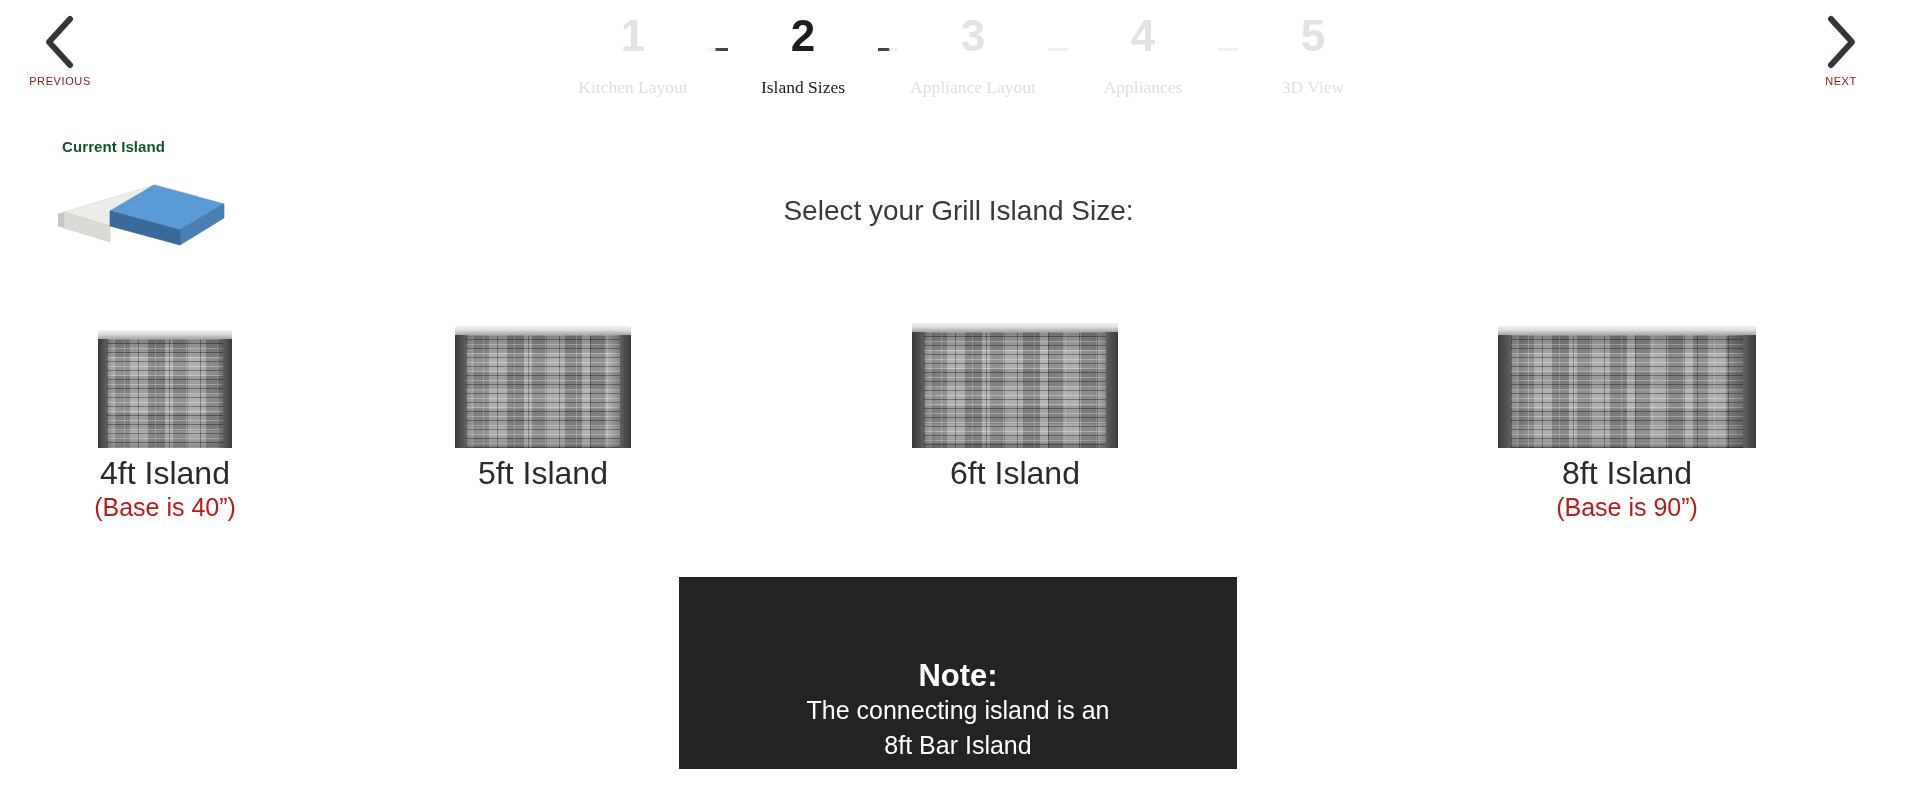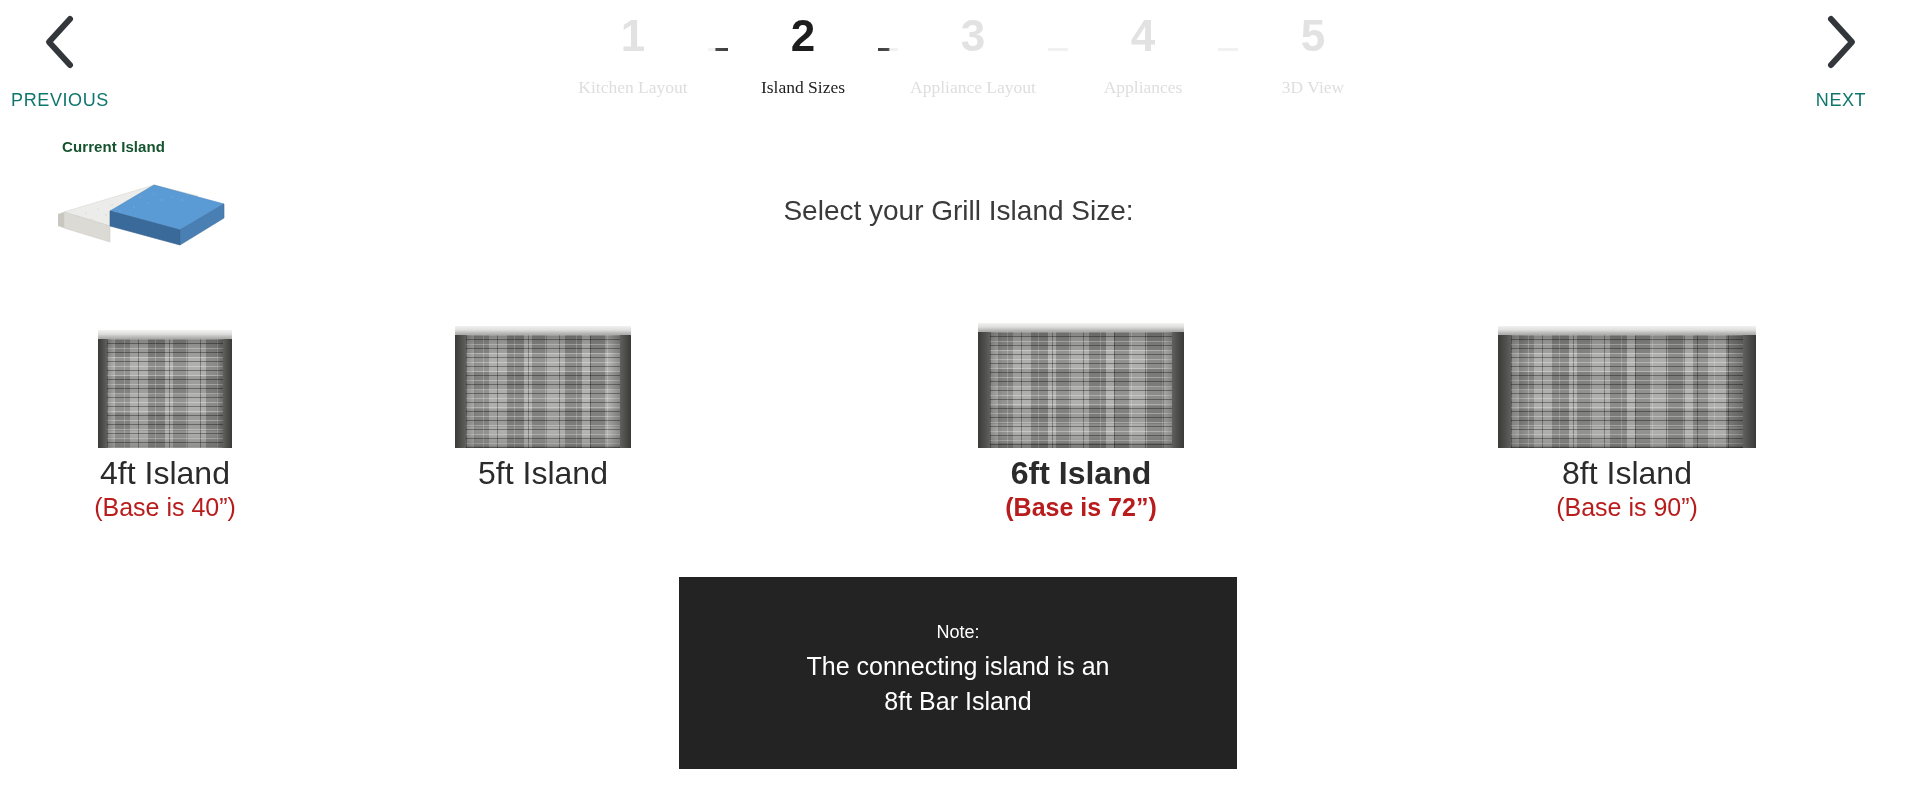--- a/index.html
+++ b/index.html
@@ -38,24 +38,24 @@
 
   .nav-chev {
     display: block;
     height: 62px;
     line-height: 62px;
   }
   .nav-chev svg { display: inline-block; vertical-align: middle; }
 
   .nav-label {
     display: block;
-    font-size: 18px;
+    font-size: 11px;
     letter-spacing: 0.6px;
-    color: #0f766e;
-    margin-top: 18px;
+    color: #7f1d1d;
+    margin-top: 3px;
     font-family: "Liberation Sans", sans-serif;
   }
 
   
   .stepper {
     position: absolute;
     left: 558px;
     top: 8px;
     width: 800px;
     height: 100px;
@@ -272,24 +272,25 @@
     top: 577px;
     width: 558px;
     height: 192px;
     background: #232323;
     color: #ffffff;
     text-align: center;
     box-sizing: border-box;
     padding-top: 38px;
   }
   .note-title {
-    font-size: 18px;
+    font-size: 31px;
     line-height: 34px;
-    font-weight: normal;
-    font-family: "Liberation Sans", sans-serif;
+    font-weight: bold;
+    font-family: "Liberation Sans", sans-serif;
+    margin-top: 44px;
   }
   .note-line {
     font-size: 25px;
     line-height: 35px;
     font-weight: normal;
     font-family: "Liberation Sans", sans-serif;
   }
 </style>
 </head>
 <body>
@@ -420,34 +421,33 @@
         <div class="isl-side right" style="left:165px; width:11px; height:113px;"></div>
         <div class="isl-body" style="left:11px; width:154px; height:113px;">
           <div class="stone"></div>
           <div class="stone-shade"></div>
         </div>
       </div>
     </div>
     <div class="option-name">5ft Island</div>
   </div>
 
-  <div class="option" style="left:936px; top:-7px; width:290px;font-weight:bold;">
+  <div class="option" style="left:870px; top:-7px; width:290px;">
     <div class="option-art-wrap" style="width:206px; height:125px;">
       <div class="isl" style="width:206px; height:125px;">
         <div class="isl-top" style="width:206px;"></div>
         <div class="isl-side" style="left:0px; width:12px; height:116px;"></div>
         <div class="isl-side right" style="left:194px; width:12px; height:116px;"></div>
         <div class="isl-body" style="left:12px; width:182px; height:116px;">
           <div class="stone"></div>
           <div class="stone-shade"></div>
         </div>
       </div>
     </div>
     <div class="option-name">6ft Island</div>
-    <div class="option-sub">(Base is 72”)</div>
   </div>
 
   <div class="option" style="left:1474px; top:-4px; width:306px;">
     <div class="option-art-wrap" style="width:258px; height:122px;">
       <div class="isl" style="width:258px; height:122px;">
         <div class="isl-top" style="width:258px;"></div>
         <div class="isl-side" style="left:0px; width:13px; height:113px;"></div>
         <div class="isl-side right" style="left:245px; width:13px; height:113px;"></div>
         <div class="isl-body" style="left:13px; width:232px; height:113px;">
           <div class="stone"></div>

